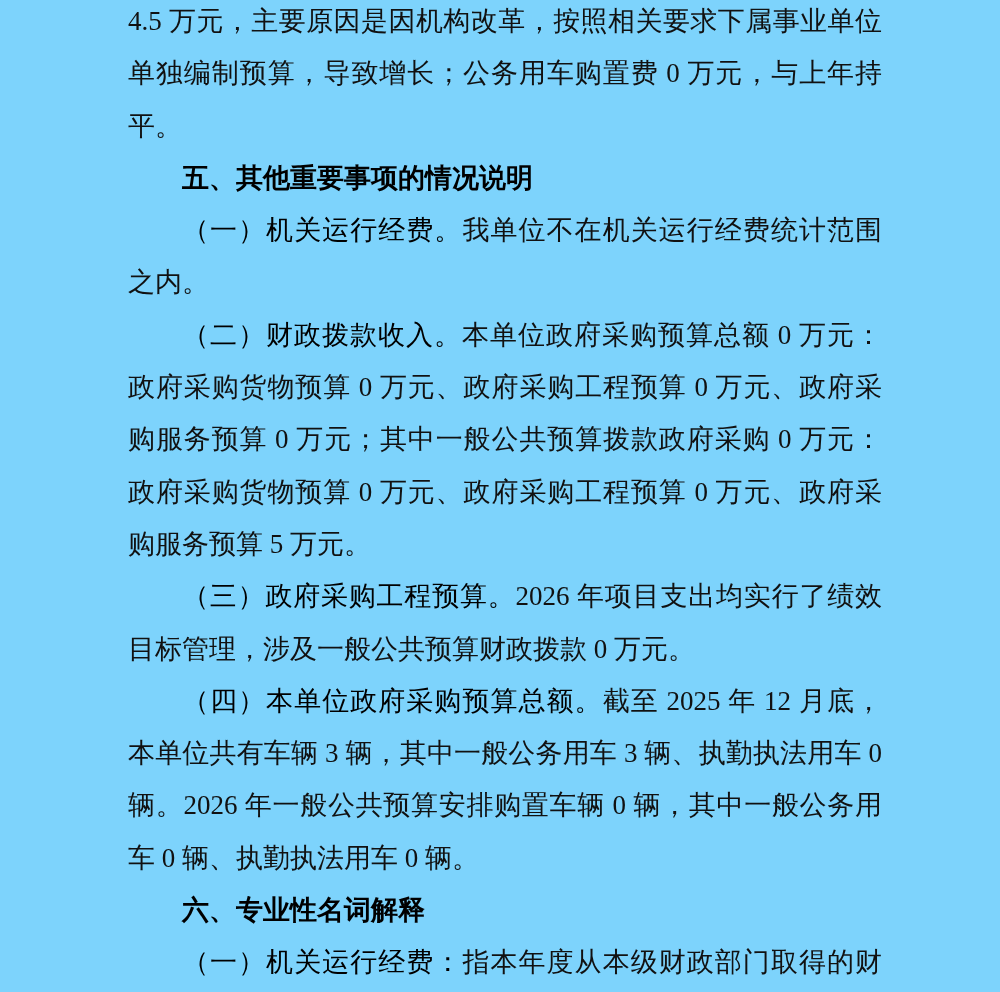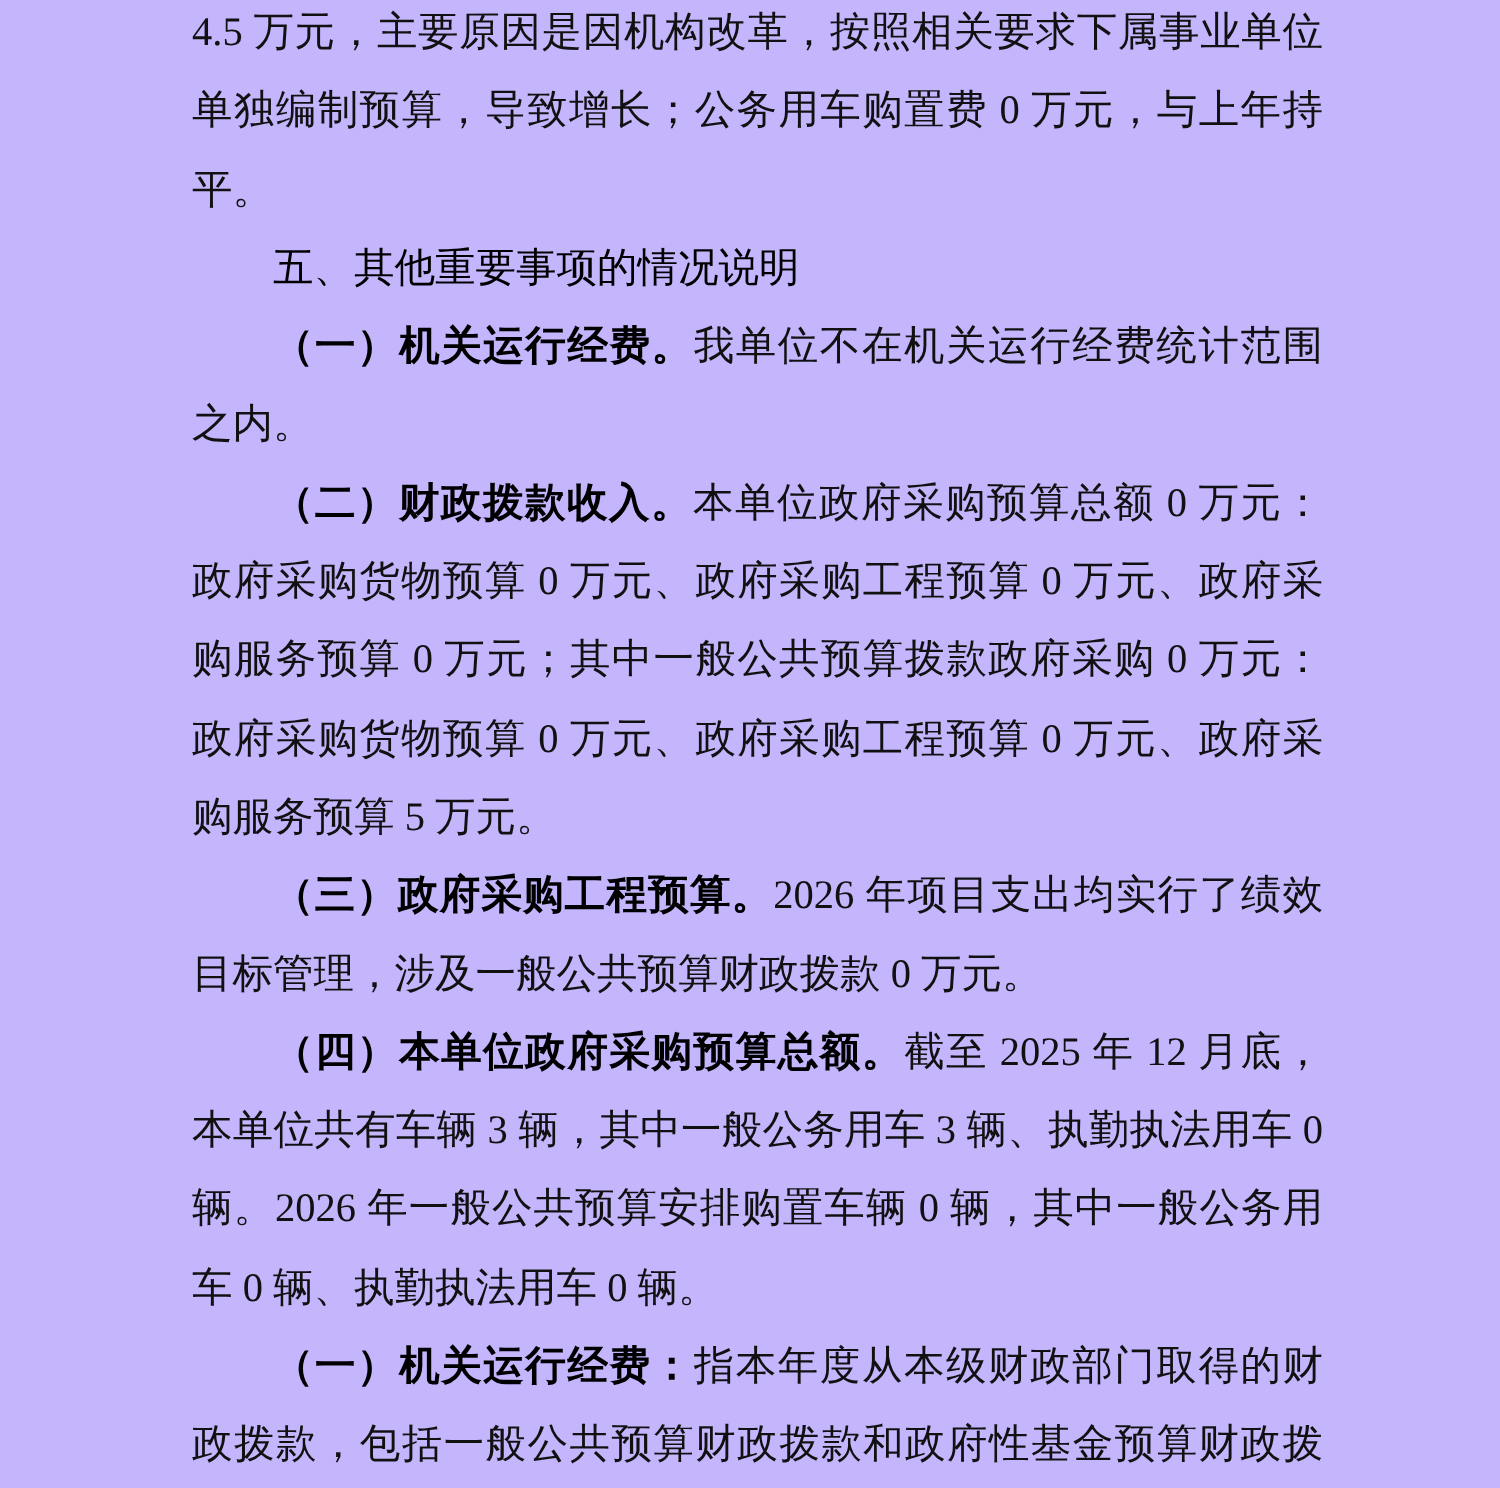--- a/index.html
+++ b/index.html
@@ -4,21 +4,21 @@
 <style>
   html, body {
     margin: 0;
     padding: 0;
     background: #ffffff;
   }
   .page {
     position: relative;
     width: 1000px;
     height: 992px;
-    background: #c4b5fd;
+    background: #7dd3fc;
     overflow: hidden;
     box-sizing: border-box;
   }
   .content {
     position: absolute;
     top: -5px;
     left: 128px;
     width: 754px;
     color: #111111;
     font-family: "Liberation Serif", "DejaVu Serif", serif;
@@ -32,28 +32,28 @@
     text-indent: 2em;
   }
   .content p.no-indent {
     text-indent: 0;
   }
   .heading {
     margin: 0;
     padding: 0;
     text-indent: 2em;
     font-family: "Liberation Sans", "DejaVu Sans", sans-serif;
-    font-weight: 400;
+    font-weight: 700;
     font-size: 27px;
     line-height: 52.3px;
     color: #000000;
     text-align: left;
   }
   .lead {
-    font-weight: 700;
+    font-weight: 400;
     color: #000000;
   }
 </style>
 </head>
 <body>
 
 <div class="page">
   <div class="content">
 
     <p class="no-indent">4.5 万元，主要原因是因机构改革，按照相关要求下属事业单位单独编制预算，导致增长；公务用车购置费 0 万元，与上年持平。</p>
@@ -61,17 +61,18 @@
     <div class="heading">五、其他重要事项的情况说明</div>
 
     <p><span class="lead">（一）机关运行经费。</span><span>我单位不在机关运行经费统计范围之内。</span></p>
 
     <p><span class="lead">（二）财政拨款收入。</span><span>本单位政府采购预算总额 0 万元：政府采购货物预算 0 万元、政府采购工程预算 0 万元、政府采购服务预算 0 万元；其中一般公共预算拨款政府采购 0 万元：政府采购货物预算 0 万元、政府采购工程预算 0 万元、政府采购服务预算 5 万元。</span></p>
 
     <p><span class="lead">（三）政府采购工程预算。</span><span>2026 年项目支出均实行了绩效目标管理，涉及一般公共预算财政拨款 0 万元。</span></p>
 
     <p><span class="lead">（四）本单位政府采购预算总额。</span><span>截至 2025 年 12 月底，本单位共有车辆 3 辆，其中一般公务用车 3 辆、执勤执法用车 0 辆。2026 年一般公共预算安排购置车辆 0 辆，其中一般公务用车 0 辆、执勤执法用车 0 辆。</span></p>
 
+    <div class="heading">六、专业性名词解释</div>
 
     <p><span class="lead">（一）机关运行经费：</span><span>指本年度从本级财政部门取得的财政拨款，包括一般公共预算财政拨款和政府性基金预算财政拨款。</span></p>
 
   </div>
 </div>
 
 </body></html>

